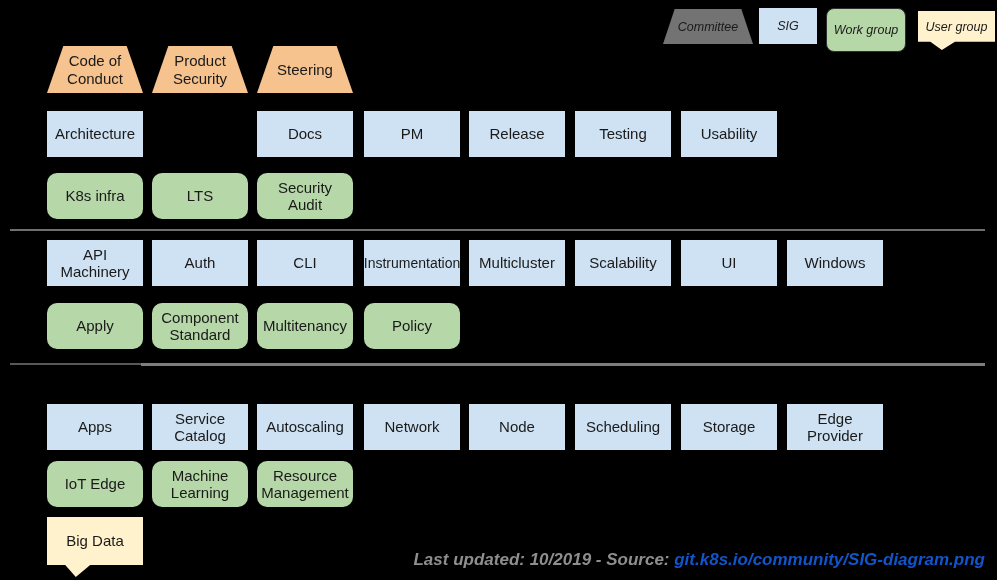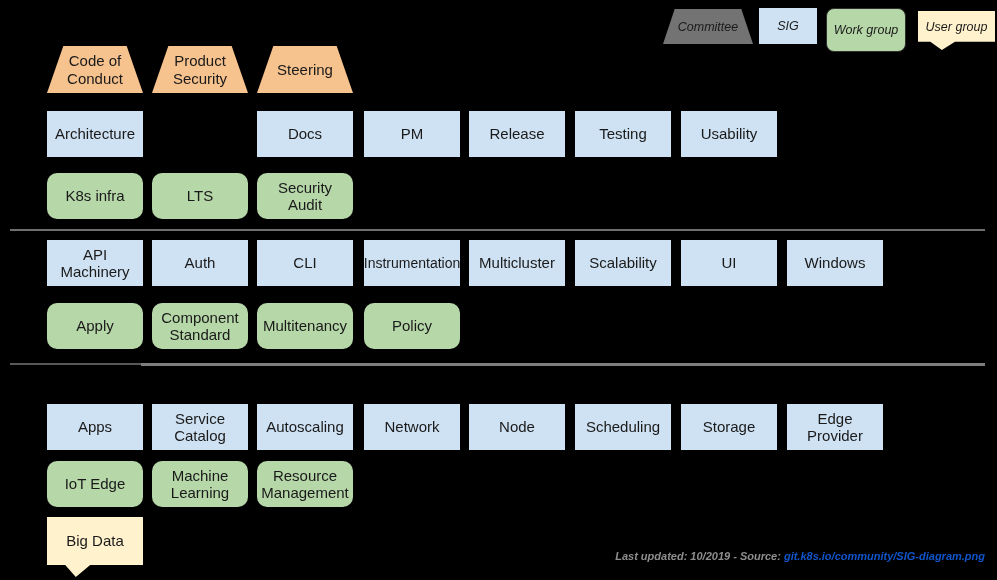--- a/index.html
+++ b/index.html
@@ -45,21 +45,21 @@
 
   
   .sep{position:absolute;background:#6f6f6f}
   .sep1{left:10px;top:229px;width:975px;height:2px}
   .sep2a{left:10px;top:363px;width:131px;height:2px;background:#585858}
   .sep2b{left:141px;top:363px;width:844px;height:3px;background:#7d7d7d}
 
   
   .footer{
     position:absolute;top:550px;right:12px;
-    font-size:11px;font-style:italic;font-weight:bold;color:#8e8e8e;
+    font-size:17px;font-style:italic;font-weight:bold;color:#8e8e8e;
     white-space:nowrap;
     text-align:right;
   }
   .footer a{color:#1155CC;text-decoration:none;font-style:italic}
 </style>
 </head>
 <body>
 
 <div>
   <div class="lg lg-committee">Committee</div>

